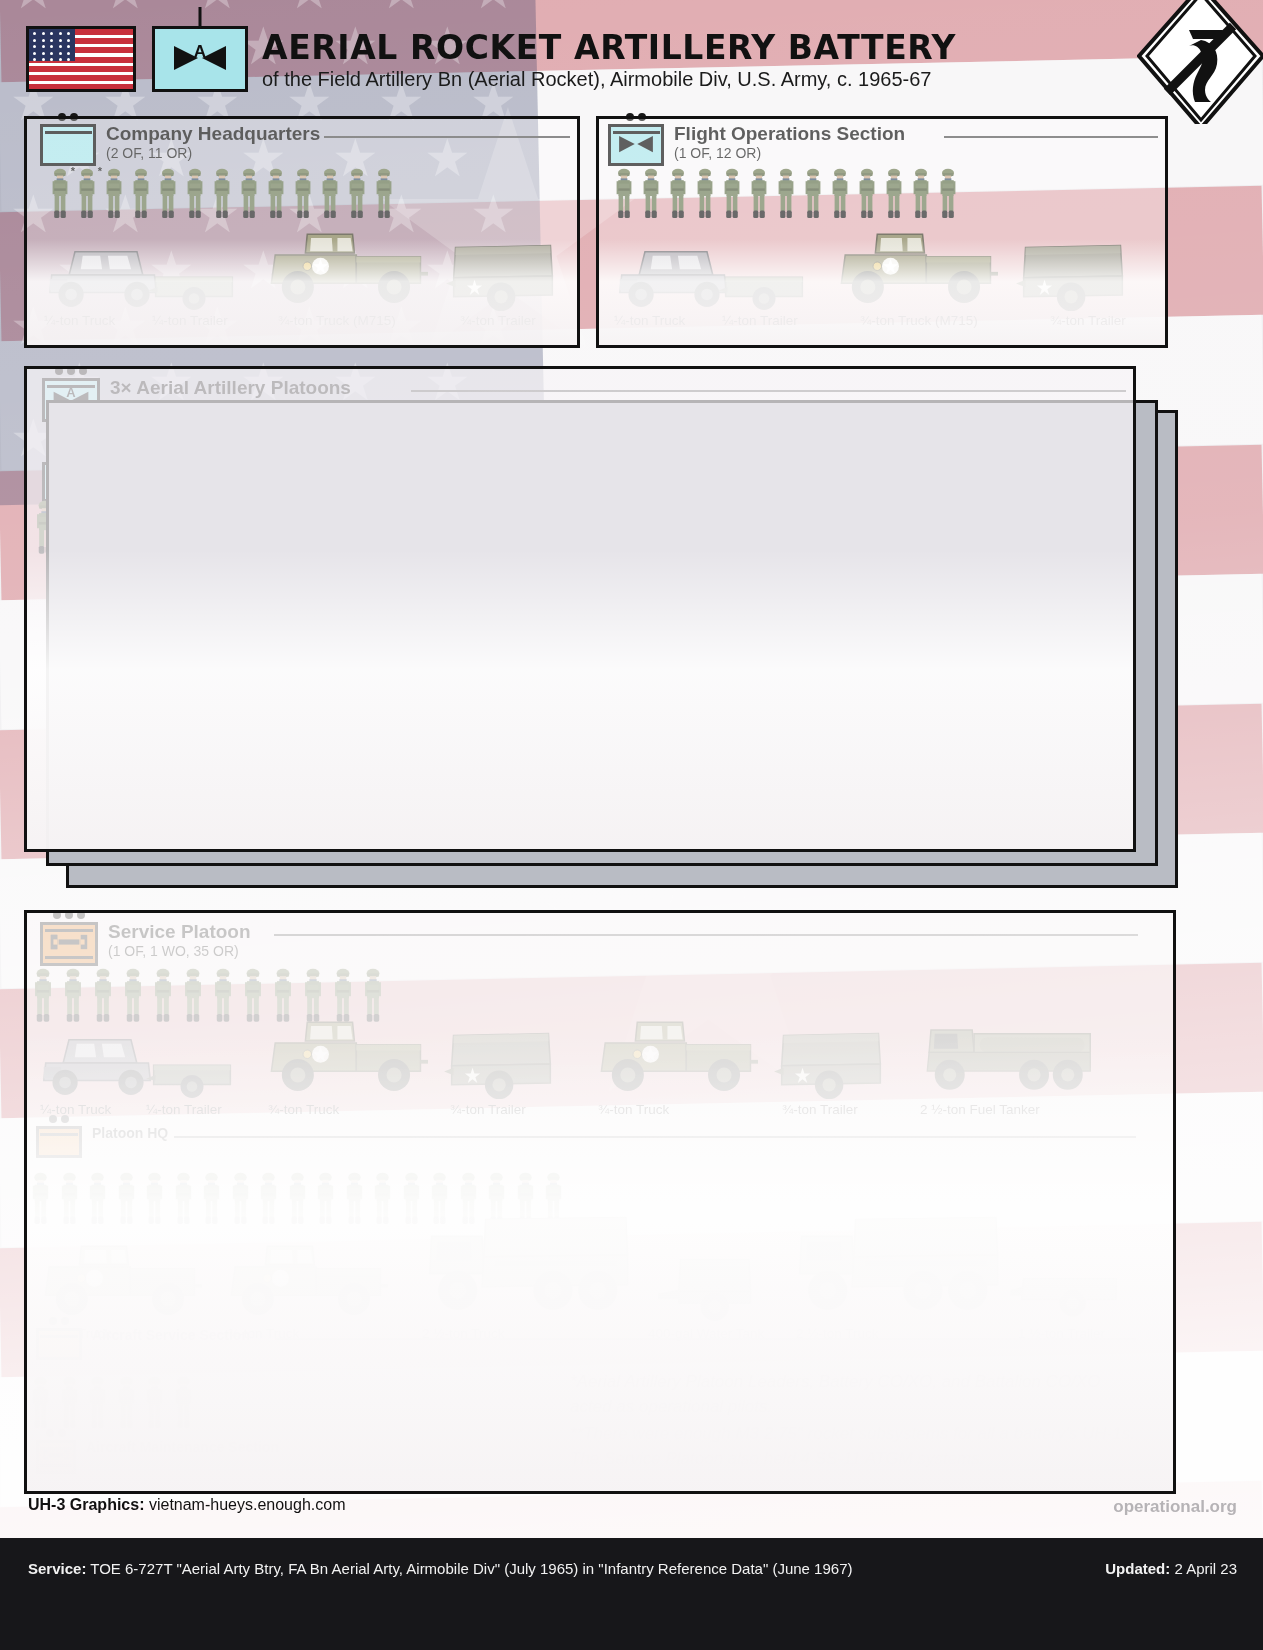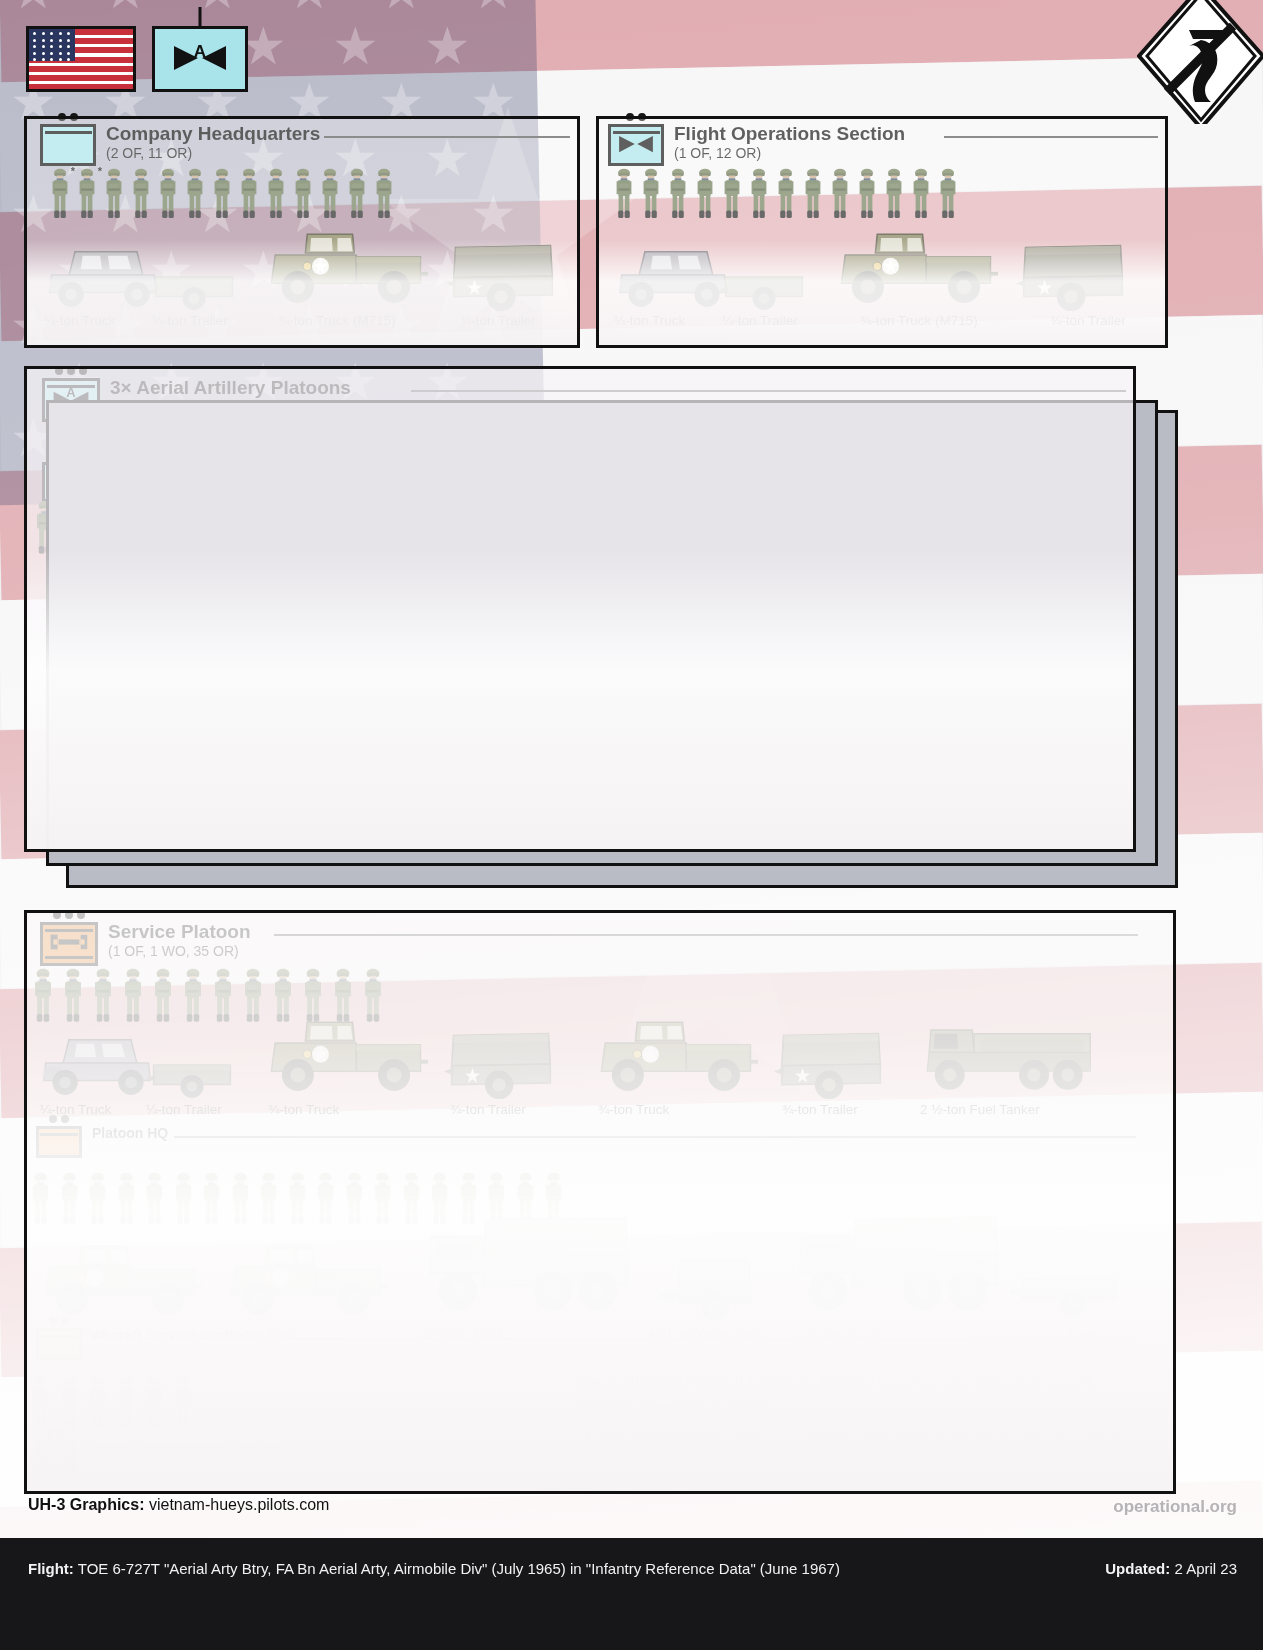--- a/index.html
+++ b/index.html
@@ -215,20 +215,22 @@
     <div class="stem"></div>
     <div class="letterA">A</div>
     <div class="bow">
       <svg width="56" height="30" viewBox="0 0 56 30">
         <polygon points="2,3 26,15 2,27" fill="#111"></polygon>
         <polygon points="54,3 30,15 54,27" fill="#111"></polygon>
       </svg>
     </div>
   </div>
 
+  <div id="title-main">AERIAL ROCKET ARTILLERY BATTERY</div>
+  <div id="title-sub">of the Field Artillery Bn (Aerial Rocket), Airmobile Div, U.S. Army, c. 1965-67</div>
 
   <div id="div-patch">
     <svg width="128" height="128" viewBox="0 0 128 128">
       <polygon points="64,-10 126,60 64,132 2,60" fill="#ffffff" stroke="#111" stroke-width="4"></polygon>
       <polygon points="64,-2 118,60 64,124 10,60" fill="#ffffff" stroke="#111" stroke-width="3"></polygon>
       <path d="M52 34 h34 l-4 9 h-26 z" fill="#111"></path>
       <path d="M64 44 c12 2 18 12 16 24 c-2 12 -12 16 -12 26 c0 8 6 12 6 12 l-16 0 c-4 -10 -2 -20 2 -28 c4 -8 8 -14 4 -22 c-2 -6 -8 -8 -12 -6 z" fill="#111"></path>
       <path d="M30 96 L96 30" stroke="#111" stroke-width="9" fill="none"></path>
     </svg>
   </div>
@@ -1934,26 +1936,26 @@
         <div class="sec-title sm">Aircraft Maintenance Section</div>
       </div>
     </div>
   </div>
 
 <div class="footnote" style="left:570px; top:1370px; width:560px;">*Aerial Artillery Platoon Leaders, Battery CO/XO, and Battalion CO/XO acted as operational pilots.</div>
 <div class="footnote" style="left:570px; top:1422px; width:570px;">**There were enough M3 2.75" rocket subsystems for all a battery's UH-1s. The Service Platoon also held 4 SS-11 ATGM systems.</div>
 
 <div id="credit">
   <b>UH-3 Graphics:</b>
-  <span>vietnam-hueys.pilots.com</span>
+  <span>vietnam-hueys.enough.com</span>
 </div>
 <div id="brand">operational.org</div>
 
 <div id="source-bar">
   <div id="src-text">
-    <b>Flight:</b>
+    <b>Service:</b>
     <span>TOE 6-727T "Aerial Arty Btry, FA Bn Aerial Arty, Airmobile Div" (July 1965) in "Infantry Reference Data" (June 1967)</span>
   </div>
   <div id="upd-text">
     <b>Updated:</b>
     <span>2 April 23</span>
   </div>
 </div>
 
 </body></html>

